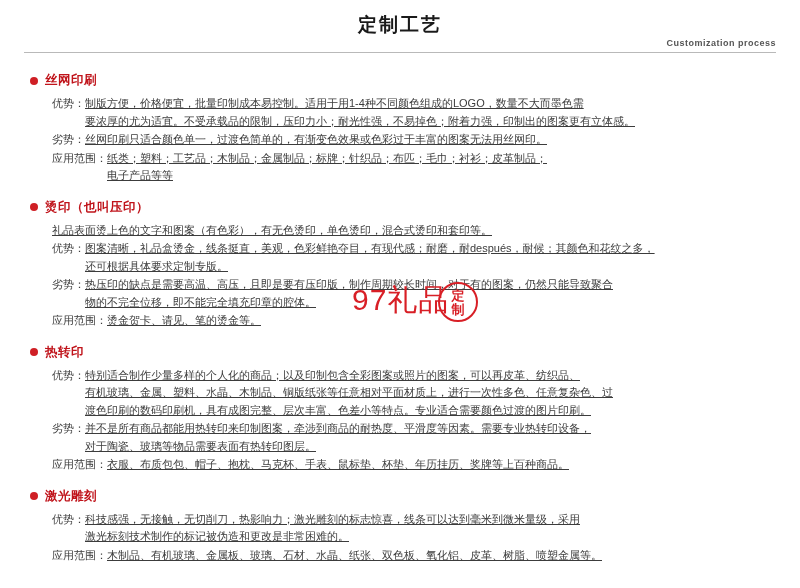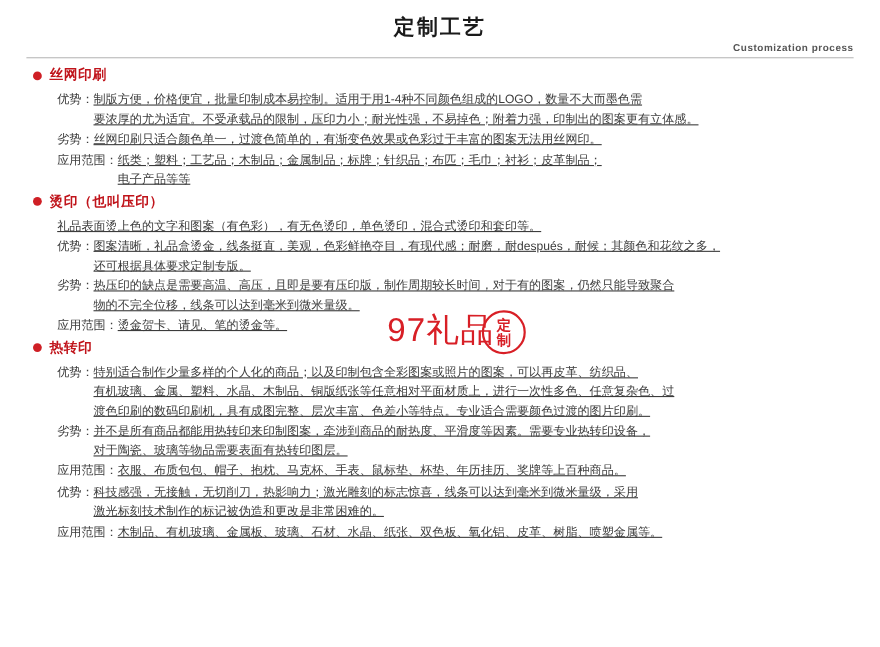--- a/index.html
+++ b/index.html
@@ -46,21 +46,21 @@
   }
   .header-rule {
     position: absolute;
     left: 0;
     right: 0;
     top: 52px;
     border-top: 1px solid #b9b9b9;
   }
   
   .section {
-    margin-top: 2px;
+    margin-top: 14px;
     position: relative;
   }
   .section-head {
     display: flex;
     align-items: center;
     gap: 7px;
     margin-bottom: 6px;
     padding-left: 6px;
   }
   .bullet {
@@ -191,21 +191,21 @@
             <span class="lbl">优势：</span>
             <span class="txt">
               <span class="line">图案清晰，礼品盒烫金，线条挺直，美观，色彩鲜艳夺目，有现代感；耐磨，耐después，耐候；其颜色和花纹之多，</span>
               <span class="line">还可根据具体要求定制专版。</span>
             </span>
           </div>
           <div class="para">
             <span class="lbl">劣势：</span>
             <span class="txt">
               <span class="line">热压印的缺点是需要高温、高压，且即是要有压印版，制作周期较长时间，对于有的图案，仍然只能导致聚合</span>
-              <span class="line">物的不完全位移，线条可以达到毫米到微米量级。</span>
+              <span class="line">物的不完全位移，即不能完全填充印章的腔体。</span>
             </span>
           </div>
           <div class="para">
             <span class="lbl">应用范围：</span>
             <span class="txt">
               <span class="line">烫金贺卡、请见、笔的烫金等。</span>
             </span>
           </div>
         </div>
       </div>
@@ -232,20 +232,24 @@
           </div>
           <div class="para">
             <span class="lbl">应用范围：</span>
             <span class="txt">
               <span class="line">衣服、布质包包、帽子、抱枕、马克杯、手表、鼠标垫、杯垫、年历挂历、奖牌等上百种商品。</span>
             </span>
           </div>
         </div>
       </div>
       <div class="section">
+        <div class="section-head">
+          <span class="bullet"></span>
+          <span class="section-title">激光雕刻</span>
+        </div>
         <div class="block">
           <div class="para">
             <span class="lbl">优势：</span>
             <span class="txt">
               <span class="line">科技感强，无接触，无切削刀，热影响力；激光雕刻的标志惊喜，线条可以达到毫米到微米量级，采用</span>
               <span class="line">激光标刻技术制作的标记被伪造和更改是非常困难的。</span>
             </span>
           </div>
           <div class="para">
             <span class="lbl">应用范围：</span>

